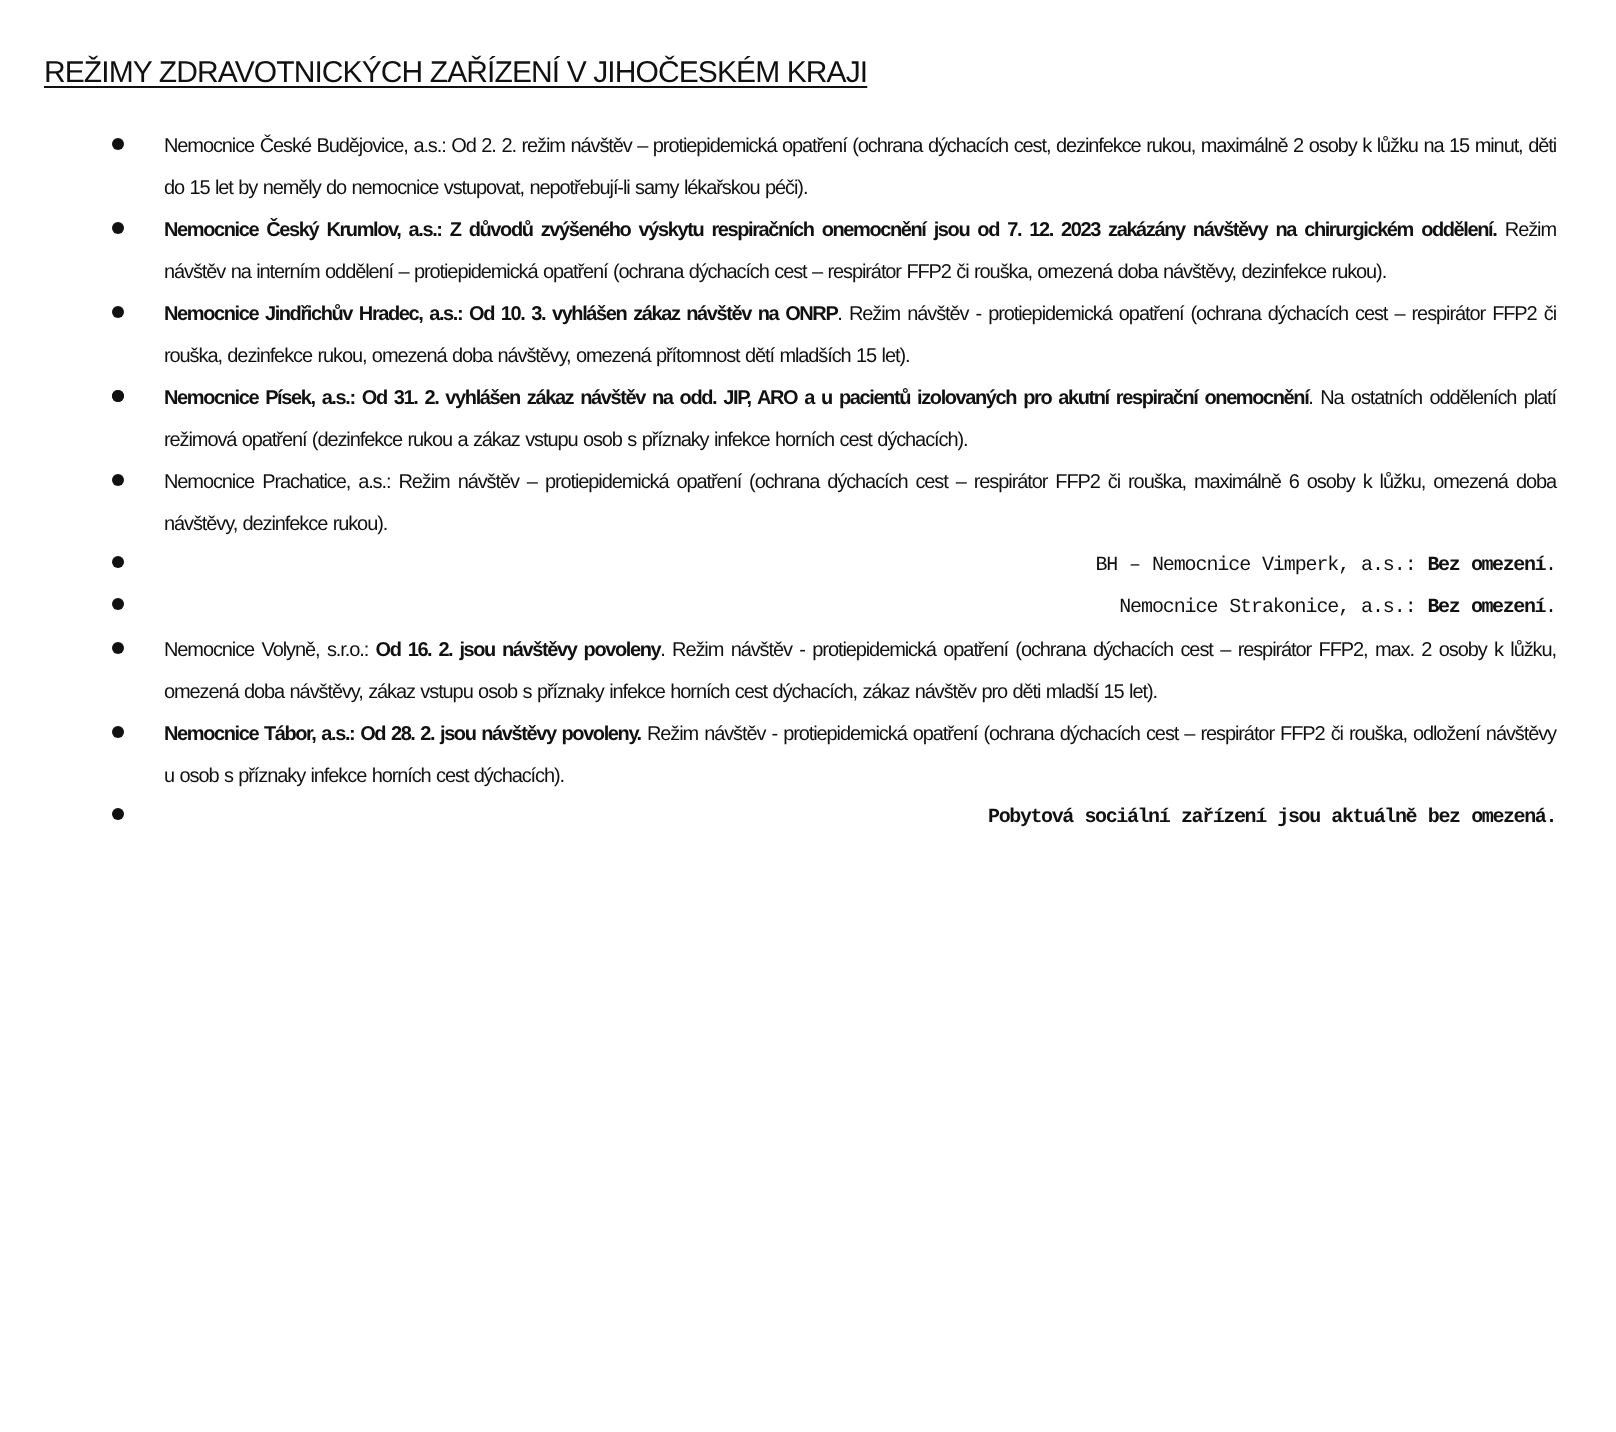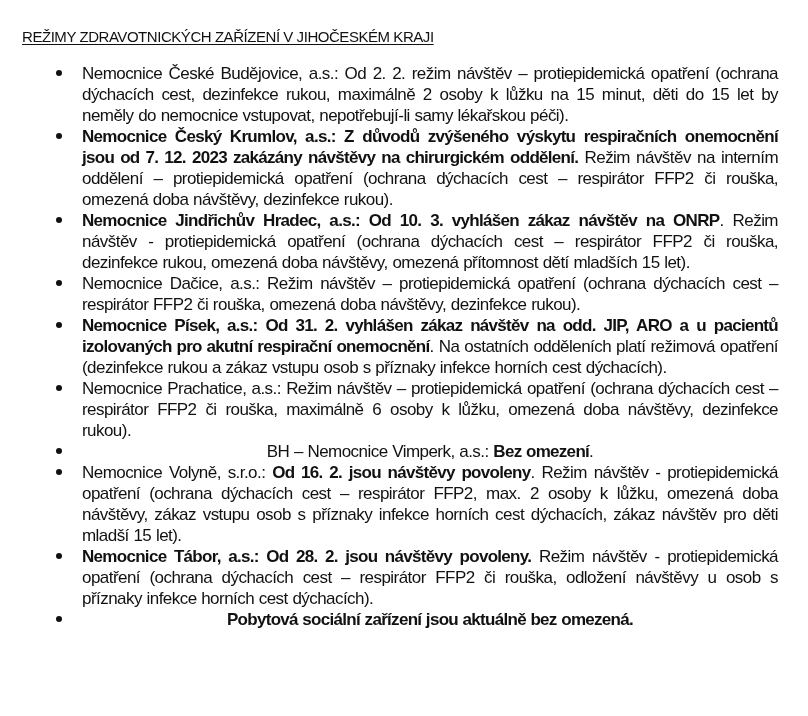--- a/index.html
+++ b/index.html
@@ -41,21 +41,21 @@
       top: 63px;
       width: 808px;
       margin: 0;
       padding: 0;
       list-style: none;
     }
     .item {
       position: relative;
       margin: 0;
       padding: 0 30px 0 82px;
-      font-size: 17px;
+      font-size: 10px;
       line-height: 21px;
       letter-spacing: -0.55px;
       word-spacing: 0.5px;
       text-align: justify;
       hyphens: none;
     }
     .item .bullet {
       position: absolute;
       left: 55px;
       top: 0;
@@ -71,32 +71,33 @@
       height: 6px;
       border-radius: 50%;
       background: #111111;
       vertical-align: middle;
       position: relative;
       top: -2px;
     }
     .seg-bold { font-weight: bold; letter-spacing: -0.7px; }
     .seg-regular { font-weight: normal; }
     
-    .item.short { text-align: center; }
+    .item.short { text-align: right; font-family: Liberation Mono, monospace; }
   </style>
 </head>
 <body>
 
 <div class="page">
   <h1 class="heading">REŽIMY ZDRAVOTNICKÝCH ZAŘÍZENÍ V JIHOČESKÉM KRAJI</h1>
   <ul class="list" id="facility-list">
       <li class="item"><span class="bullet"></span><span class="seg-regular">Nemocnice České Budějovice, a.s.: Od 2. 2. režim návštěv – protiepidemická opatření (ochrana dýchacích cest, dezinfekce rukou, maximálně 2 osoby k lůžku na 15 minut, děti do 15 let by neměly do nemocnice vstupovat, nepotřebují-li samy lékařskou péči).</span></li>
       <li class="item"><span class="bullet"></span><span class="seg-bold">Nemocnice Český Krumlov, a.s.: Z důvodů zvýšeného výskytu respiračních onemocnění jsou od 7. 12. 2023 zakázány návštěvy na chirurgickém oddělení.</span><span class="seg-regular"> Režim návštěv na interním oddělení – protiepidemická opatření (ochrana dýchacích cest – respirátor FFP2 či rouška, omezená doba návštěvy, dezinfekce rukou).</span></li>
       <li class="item"><span class="bullet"></span><span class="seg-bold">Nemocnice Jindřichův Hradec, a.s.: Od 10. 3. vyhlášen zákaz návštěv na ONRP</span><span class="seg-regular">. Režim návštěv - protiepidemická opatření (ochrana dýchacích cest – respirátor FFP2 či rouška, dezinfekce rukou, omezená doba návštěvy, omezená přítomnost dětí mladších 15 let).</span></li>
-      <li class="item"><span class="bullet"></span><span class="seg-regular">Nemocnice Dačice, a.s.: Režim návštěv – protiepidemická opatření (ochrana dýchacích cest – respirátor FFP2 či rouška, omezená doba návštěvy, dezinfekce rukou).</span></li>
+      <li class="item"><span class="bullet"></span></li>
       <li class="item"><span class="bullet"></span><span class="seg-bold">Nemocnice Písek, a.s.: Od 31. 2. vyhlášen zákaz návštěv na odd. JIP, ARO a u pacientů izolovaných pro akutní respirační onemocnění</span><span class="seg-regular">. Na ostatních odděleních platí režimová opatření (dezinfekce rukou a zákaz vstupu osob s příznaky infekce horních cest dýchacích).</span></li>
       <li class="item"><span class="bullet"></span><span class="seg-regular">Nemocnice Prachatice, a.s.: Režim návštěv – protiepidemická opatření (ochrana dýchacích cest – respirátor FFP2 či rouška, maximálně 6 osoby k lůžku, omezená doba návštěvy, dezinfekce rukou).</span></li>
       <li class="item short"><span class="bullet"></span><span class="seg-regular">BH – Nemocnice Vimperk, a.s.: </span><span class="seg-bold">Bez omezení</span><span class="seg-regular">.</span></li>
+      <li class="item short"><span class="bullet"></span><span class="seg-regular">Nemocnice Strakonice, a.s.: </span><span class="seg-bold">Bez omezení</span><span class="seg-regular">.</span></li>
       <li class="item"><span class="bullet"></span><span class="seg-regular">Nemocnice Volyně, s.r.o.: </span><span class="seg-bold">Od 16. 2. jsou návštěvy povoleny</span><span class="seg-regular">. Režim návštěv -  protiepidemická opatření (ochrana dýchacích cest – respirátor FFP2, max. 2 osoby k lůžku, omezená doba návštěvy, zákaz vstupu osob s příznaky infekce horních cest dýchacích, zákaz návštěv pro děti mladší 15 let).</span></li>
       <li class="item"><span class="bullet"></span><span class="seg-bold">Nemocnice Tábor, a.s.: Od 28. 2. jsou návštěvy povoleny.</span><span class="seg-regular"> Režim návštěv -  protiepidemická opatření (ochrana dýchacích cest – respirátor FFP2 či rouška, odložení návštěvy u osob s příznaky infekce horních cest dýchacích).</span></li>
       <li class="item short"><span class="bullet"></span><span class="seg-bold">Pobytová sociální zařízení jsou aktuálně bez omezená.</span></li>
     </ul>
 </div>
 
 </body></html>

